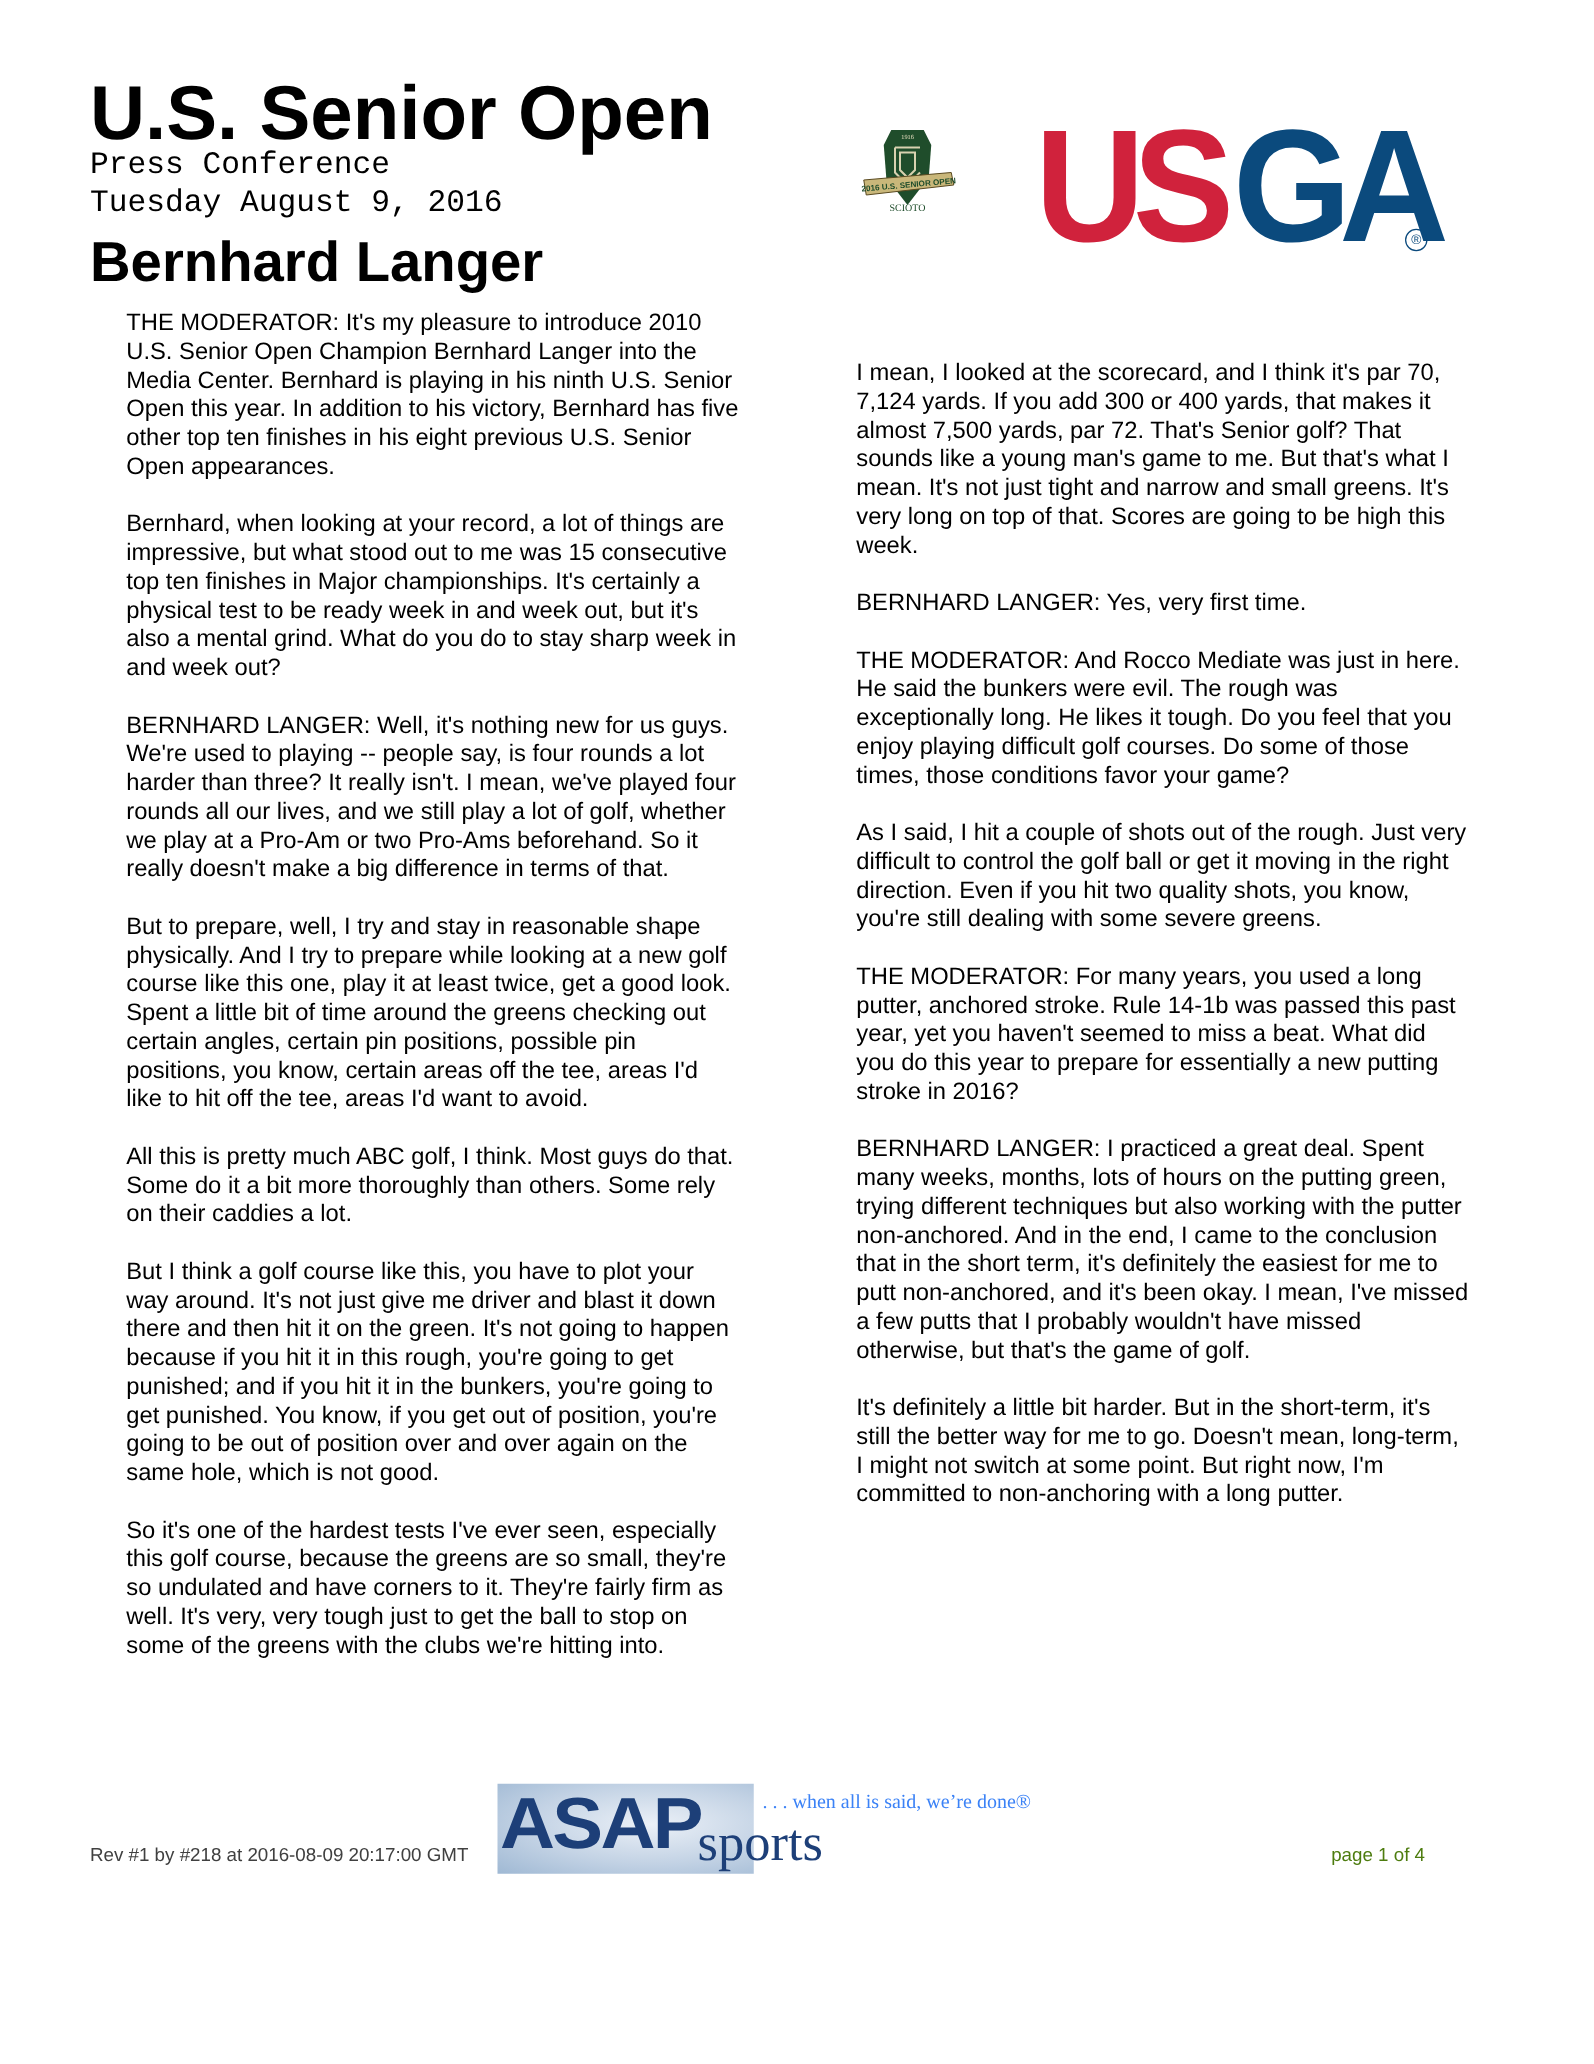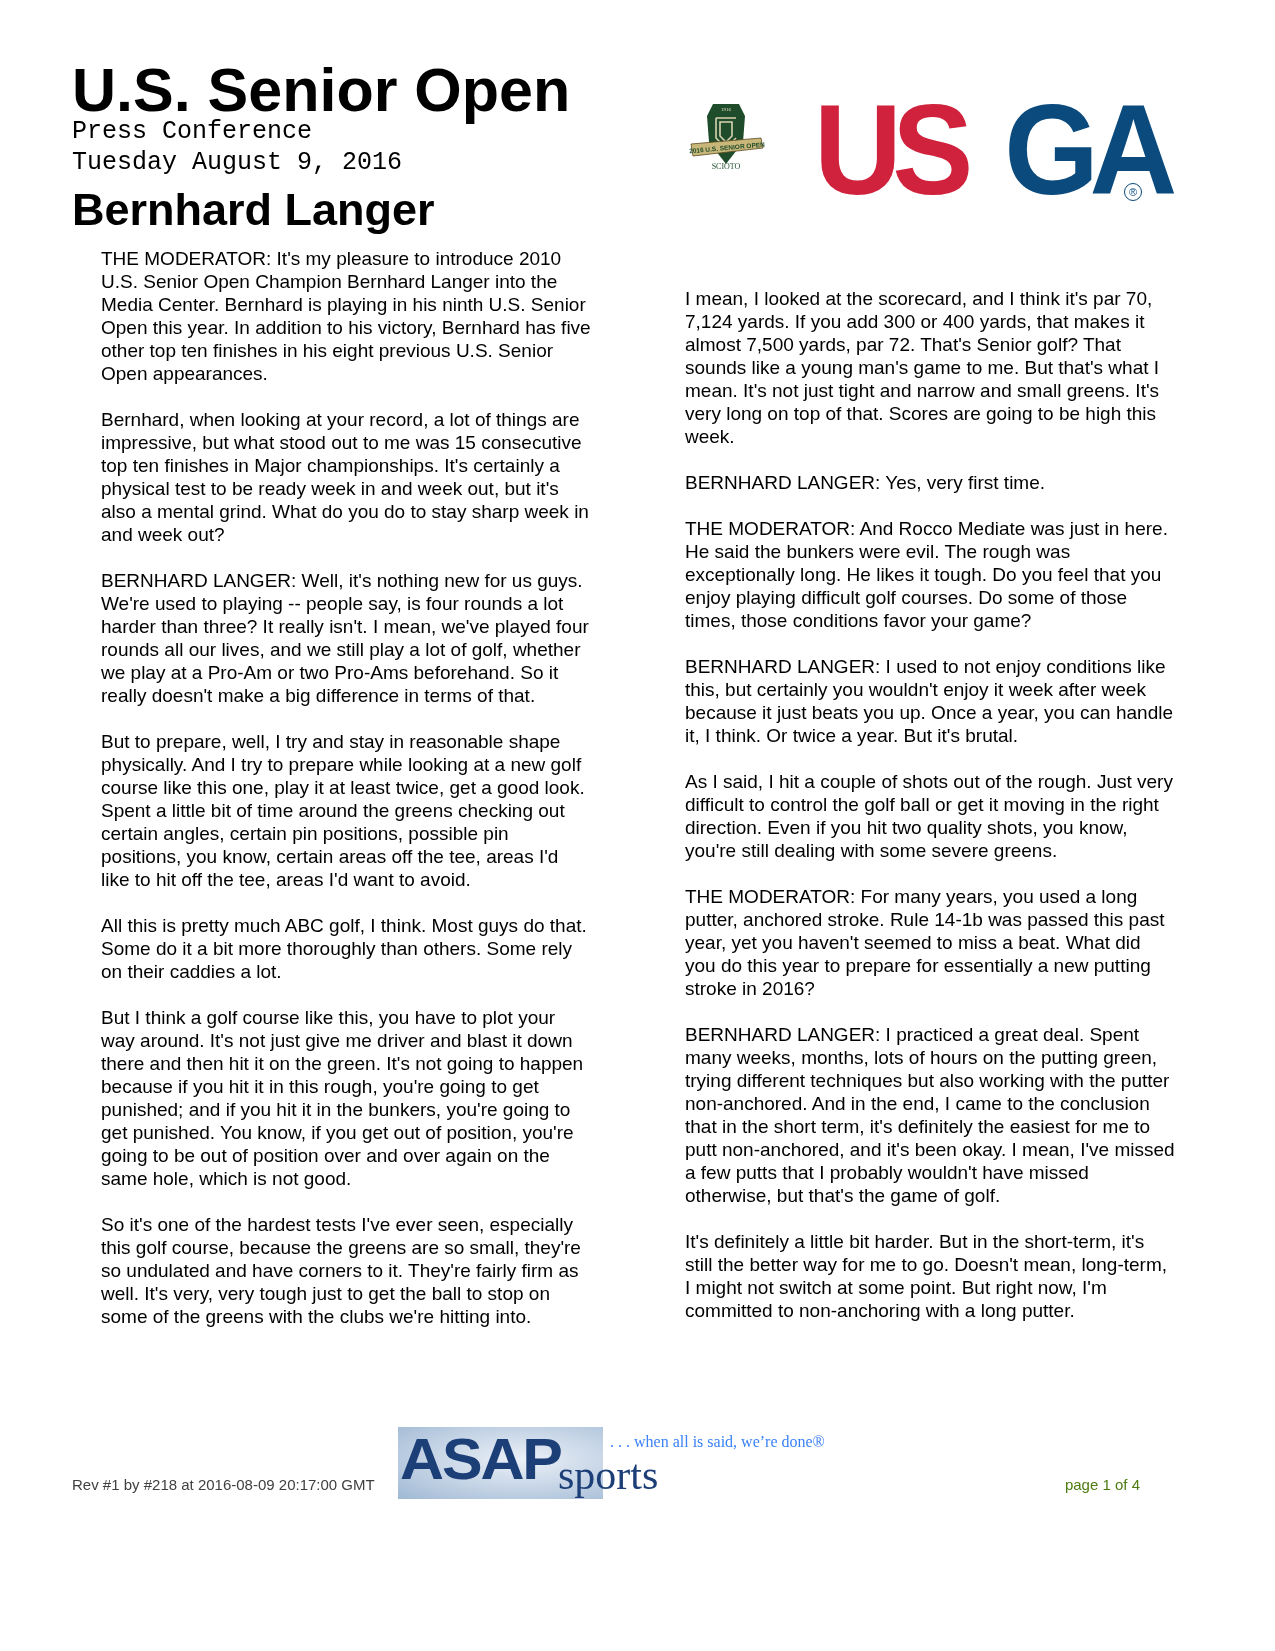--- a/index.html
+++ b/index.html
@@ -4,21 +4,21 @@
 <style>
   html, body { margin: 0; padding: 0; background: #ffffff; }
   body { width: 1275px; height: 1651px; position: relative; overflow: hidden;
          font-family: "Liberation Sans", sans-serif; color: #000; }
   .header { position: absolute; left: 72px; top: 64px; }
   .title { font-size: 61px; font-weight: bold; line-height: 52px; margin: 0; }
   .sub { font-size: 25px; line-height: 31px; margin: 0; font-family: Liberation Mono, monospace; }
   .speaker { font-size: 45px; font-weight: bold; line-height: 52px; margin-top: 6px; }
   .logos { position: absolute; left: 680px; top: 95px; width: 470px; height: 120px; }
   .badge { position: absolute; left: 5px; top: 3px; width: 82px; height: 82px; }
-  .usga { position: absolute; left: 130px; top: 0; height: 110px; display: flex; align-items: flex-end; gap: 32px; }
+  .usga { position: absolute; left: 144px; top: 0; height: 110px; display: flex; align-items: flex-end; }
   .usga span { font-family: "Liberation Sans", sans-serif; font-weight: bold; font-size: 128px;
                line-height: 110px; letter-spacing: -10px; transform: scaleX(0.95); display: inline-block; }
   .usga .us { color: #d0223c; }
   .usga .ga { color: #0b4a7d; }
   .reg { position: absolute; left: 444px; top: 88px; width: 16px; height: 16px; border: 1.5px solid #0b4a7d;
          border-radius: 50%; color: #0b4a7d; font-size: 11px; line-height: 16px; text-align: center; }
   .col { position: absolute; font-size: 19px; line-height: 23px; width: 490px; margin-left: 29px; }
   .col p { margin: 0 0 23px 0; }
   .col-left { left: 72px; top: 247px; }
   .col-right { left: 656px; top: 287px; width: 490px; }
@@ -65,21 +65,20 @@
   <p>But to prepare, well, I try and stay in reasonable shape physically.  And I try to prepare while looking at a new golf course like this one, play it at least twice, get a good look.  Spent a little bit of time around the greens checking out certain angles, certain pin positions, possible pin positions, you know, certain areas off the tee, areas I'd like to hit off the tee, areas I'd want to avoid.</p>
   <p>All this is pretty much ABC golf, I think.  Most guys do that.  Some do it a bit more thoroughly than others.  Some rely on their caddies a lot.</p>
   <p>But I think a golf course like this, you have to plot your way around.  It's not just give me driver and blast it down there and then hit it on the green.  It's not going to happen because if you hit it in this rough, you're going to get punished; and if you hit it in the bunkers, you're going to get punished.  You know, if you get out of position, you're going to be out of position over and over again on the same hole, which is not good.</p>
   <p>So it's one of the hardest tests I've ever seen, especially this golf course, because the greens are so small, they're so undulated and have corners to it.  They're fairly firm as well.  It's very, very tough just to get the ball to stop on some of the greens with the clubs we're hitting into.</p>
 </div>
 
 <div class="col col-right">
   <p>I mean, I looked at the scorecard, and I think it's par 70, 7,124 yards.  If you add 300 or 400 yards, that makes it almost 7,500 yards, par 72.  That's Senior golf?  That sounds like a young man's game to me.  But that's what I mean.  It's not just tight and narrow and small greens.  It's very long on top of that.  Scores are going to be high this week.</p>
   <p>BERNHARD LANGER: Yes, very first time.</p>
   <p>THE MODERATOR: And Rocco Mediate was just in here.  He said the bunkers were evil.  The rough was exceptionally long.  He likes it tough.  Do you feel that you enjoy playing difficult golf courses.  Do some of those times, those conditions favor your game?</p>
-  <p>BERNHARD LANGER: I used to not enjoy conditions like this, but certainly you wouldn't enjoy it week after week because it just beats you up.  Once a year, you can handle it, I think.  Or twice a year.  But it's brutal.</p>
   <p>As I said, I hit a couple of shots out of the rough.  Just very difficult to control the golf ball or get it moving in the right direction.  Even if you hit two quality shots, you know, you're still dealing with some severe greens.</p>
   <p>THE MODERATOR: For many years, you used a long putter, anchored stroke.  Rule 14-1b was passed this past year, yet you haven't seemed to miss a beat.  What did you do this year to prepare for essentially a new putting stroke in 2016?</p>
   <p>BERNHARD LANGER: I practiced a great deal.  Spent many weeks, months, lots of hours on the putting green, trying different techniques but also working with the putter non-anchored.  And in the end, I came to the conclusion that in the short term, it's definitely the easiest for me to putt non-anchored, and it's been okay.  I mean, I've missed a few putts that I probably wouldn't have missed otherwise, but that's the game of golf.</p>
   <p>It's definitely a little bit harder.  But in the short-term, it's still the better way for me to go.  Doesn't mean, long-term, I might not switch at some point.  But right now, I'm committed to non-anchoring with a long putter.</p>
 </div>
 
 <div class="asap">
   <div class="asap-globe"></div>
   <div class="asap-text">ASAP</div>
   <div class="asap-sports">sports</div>

